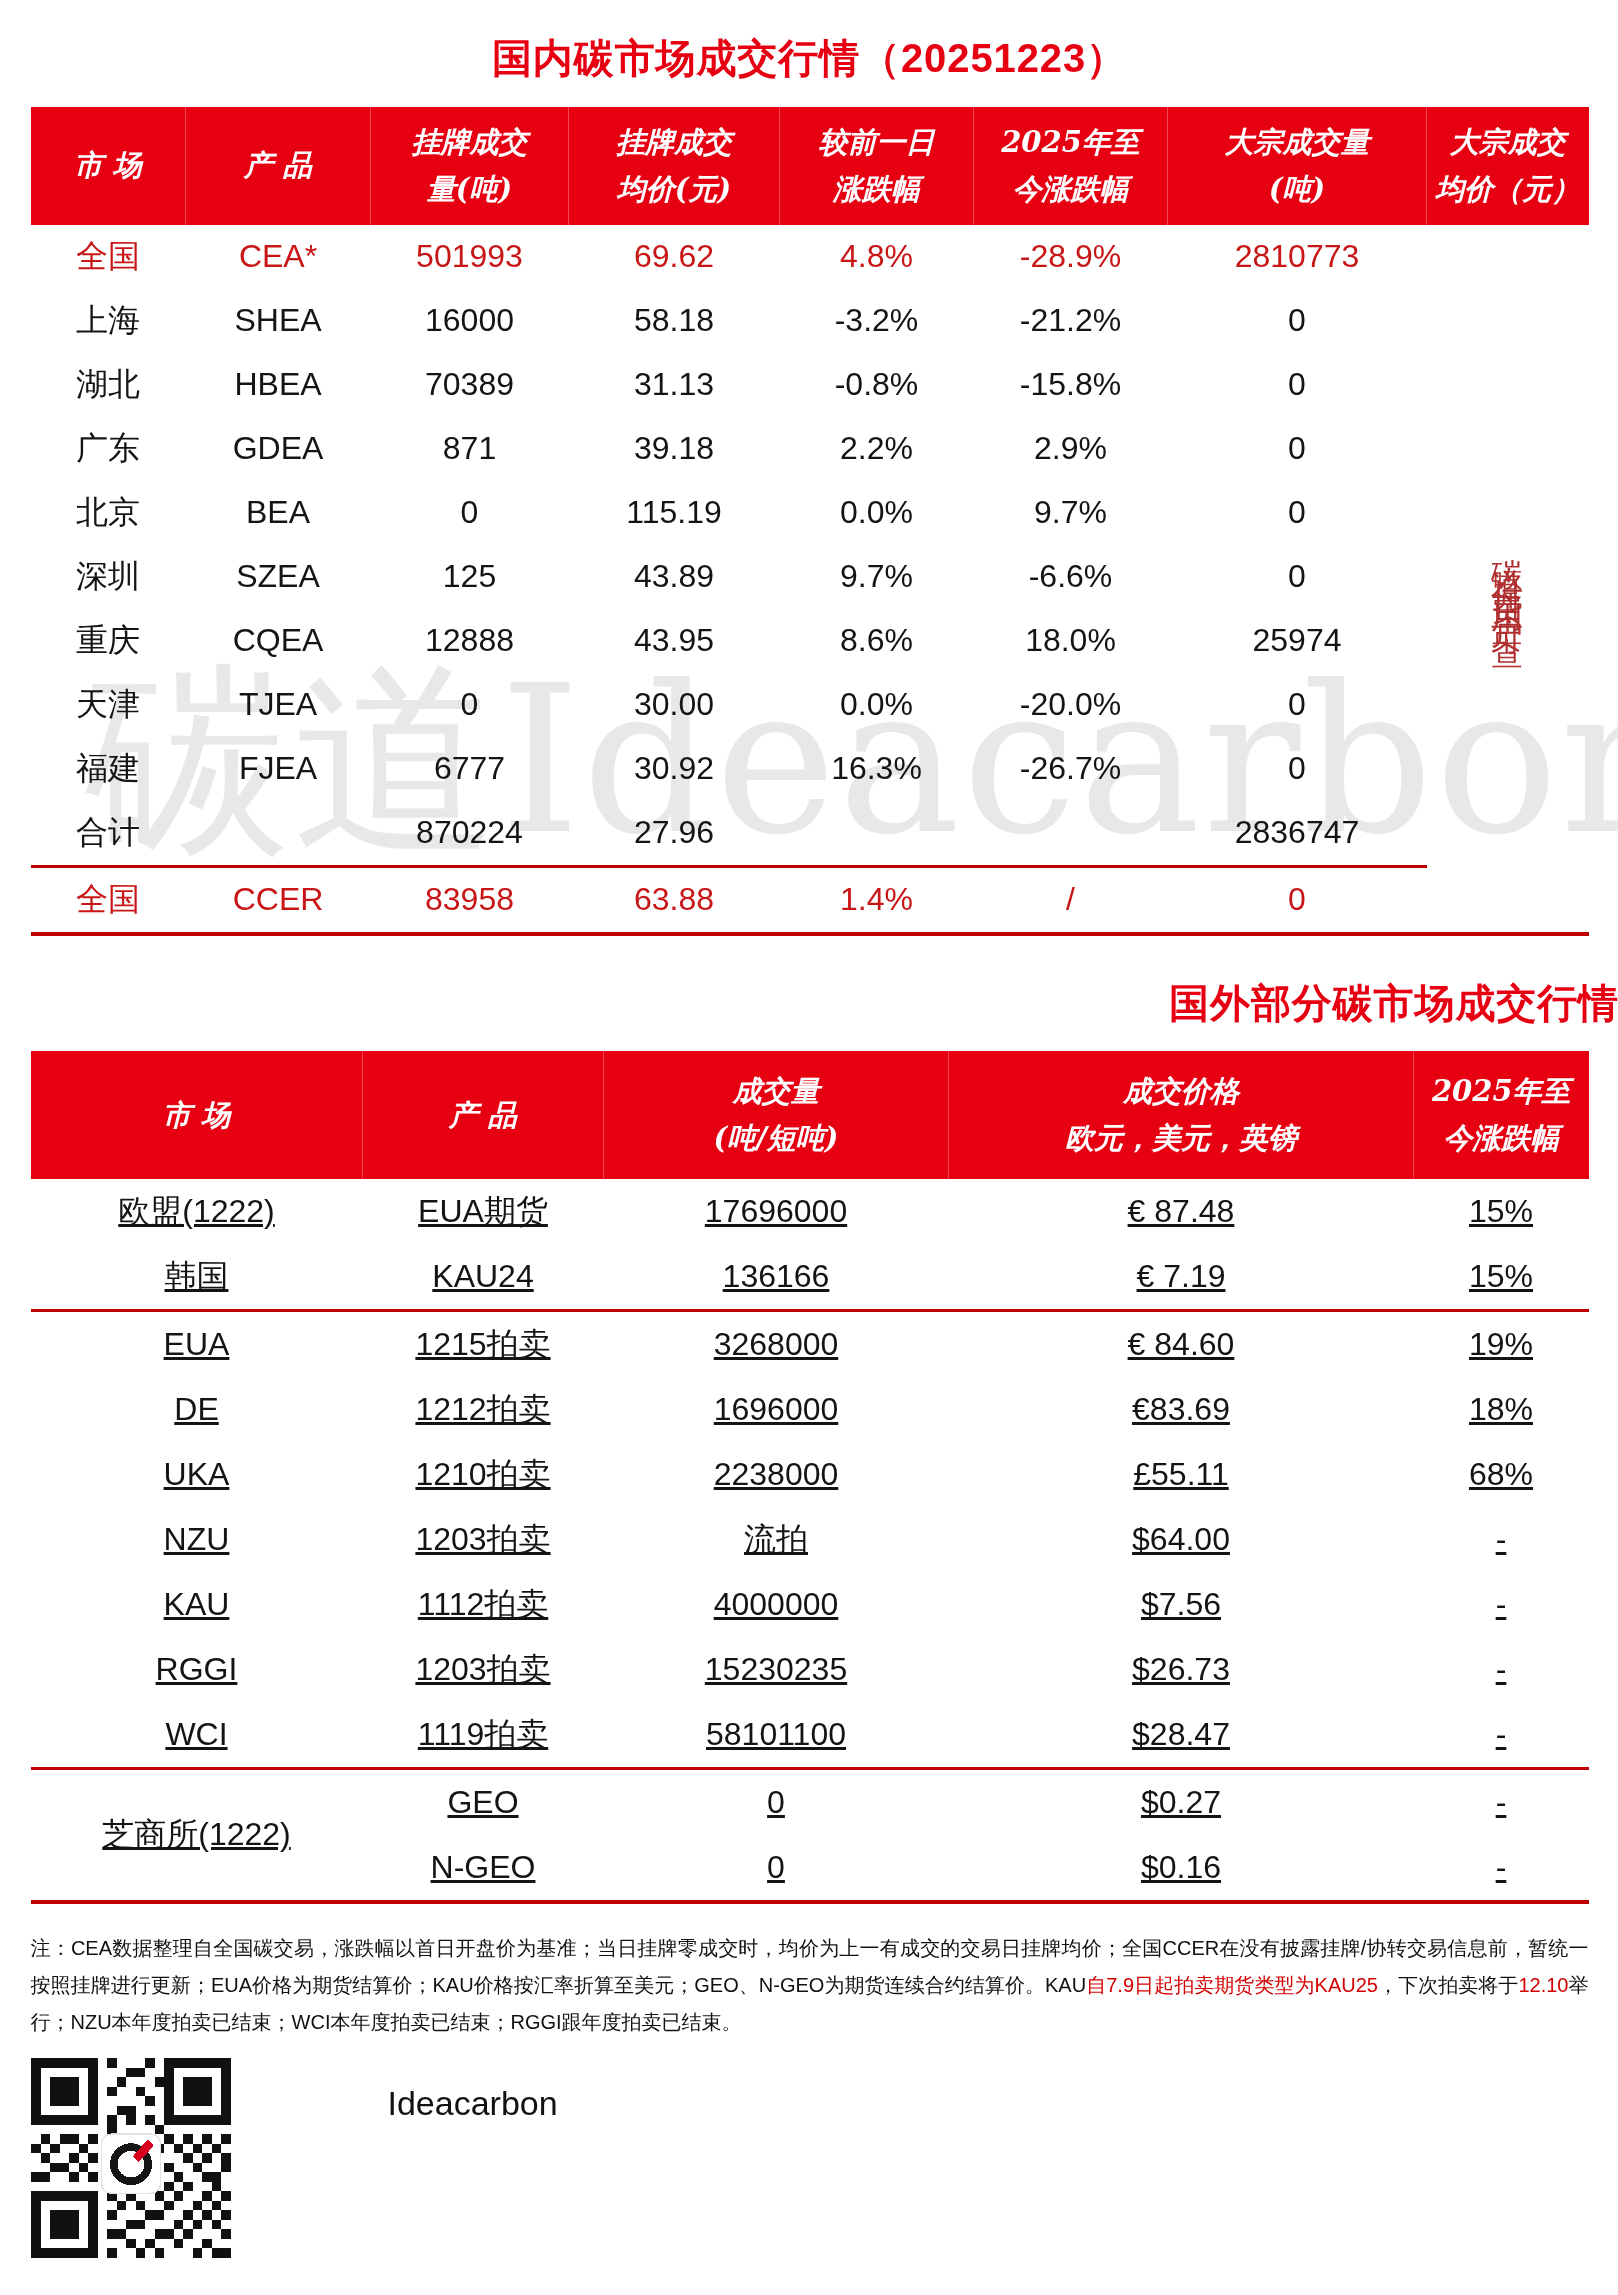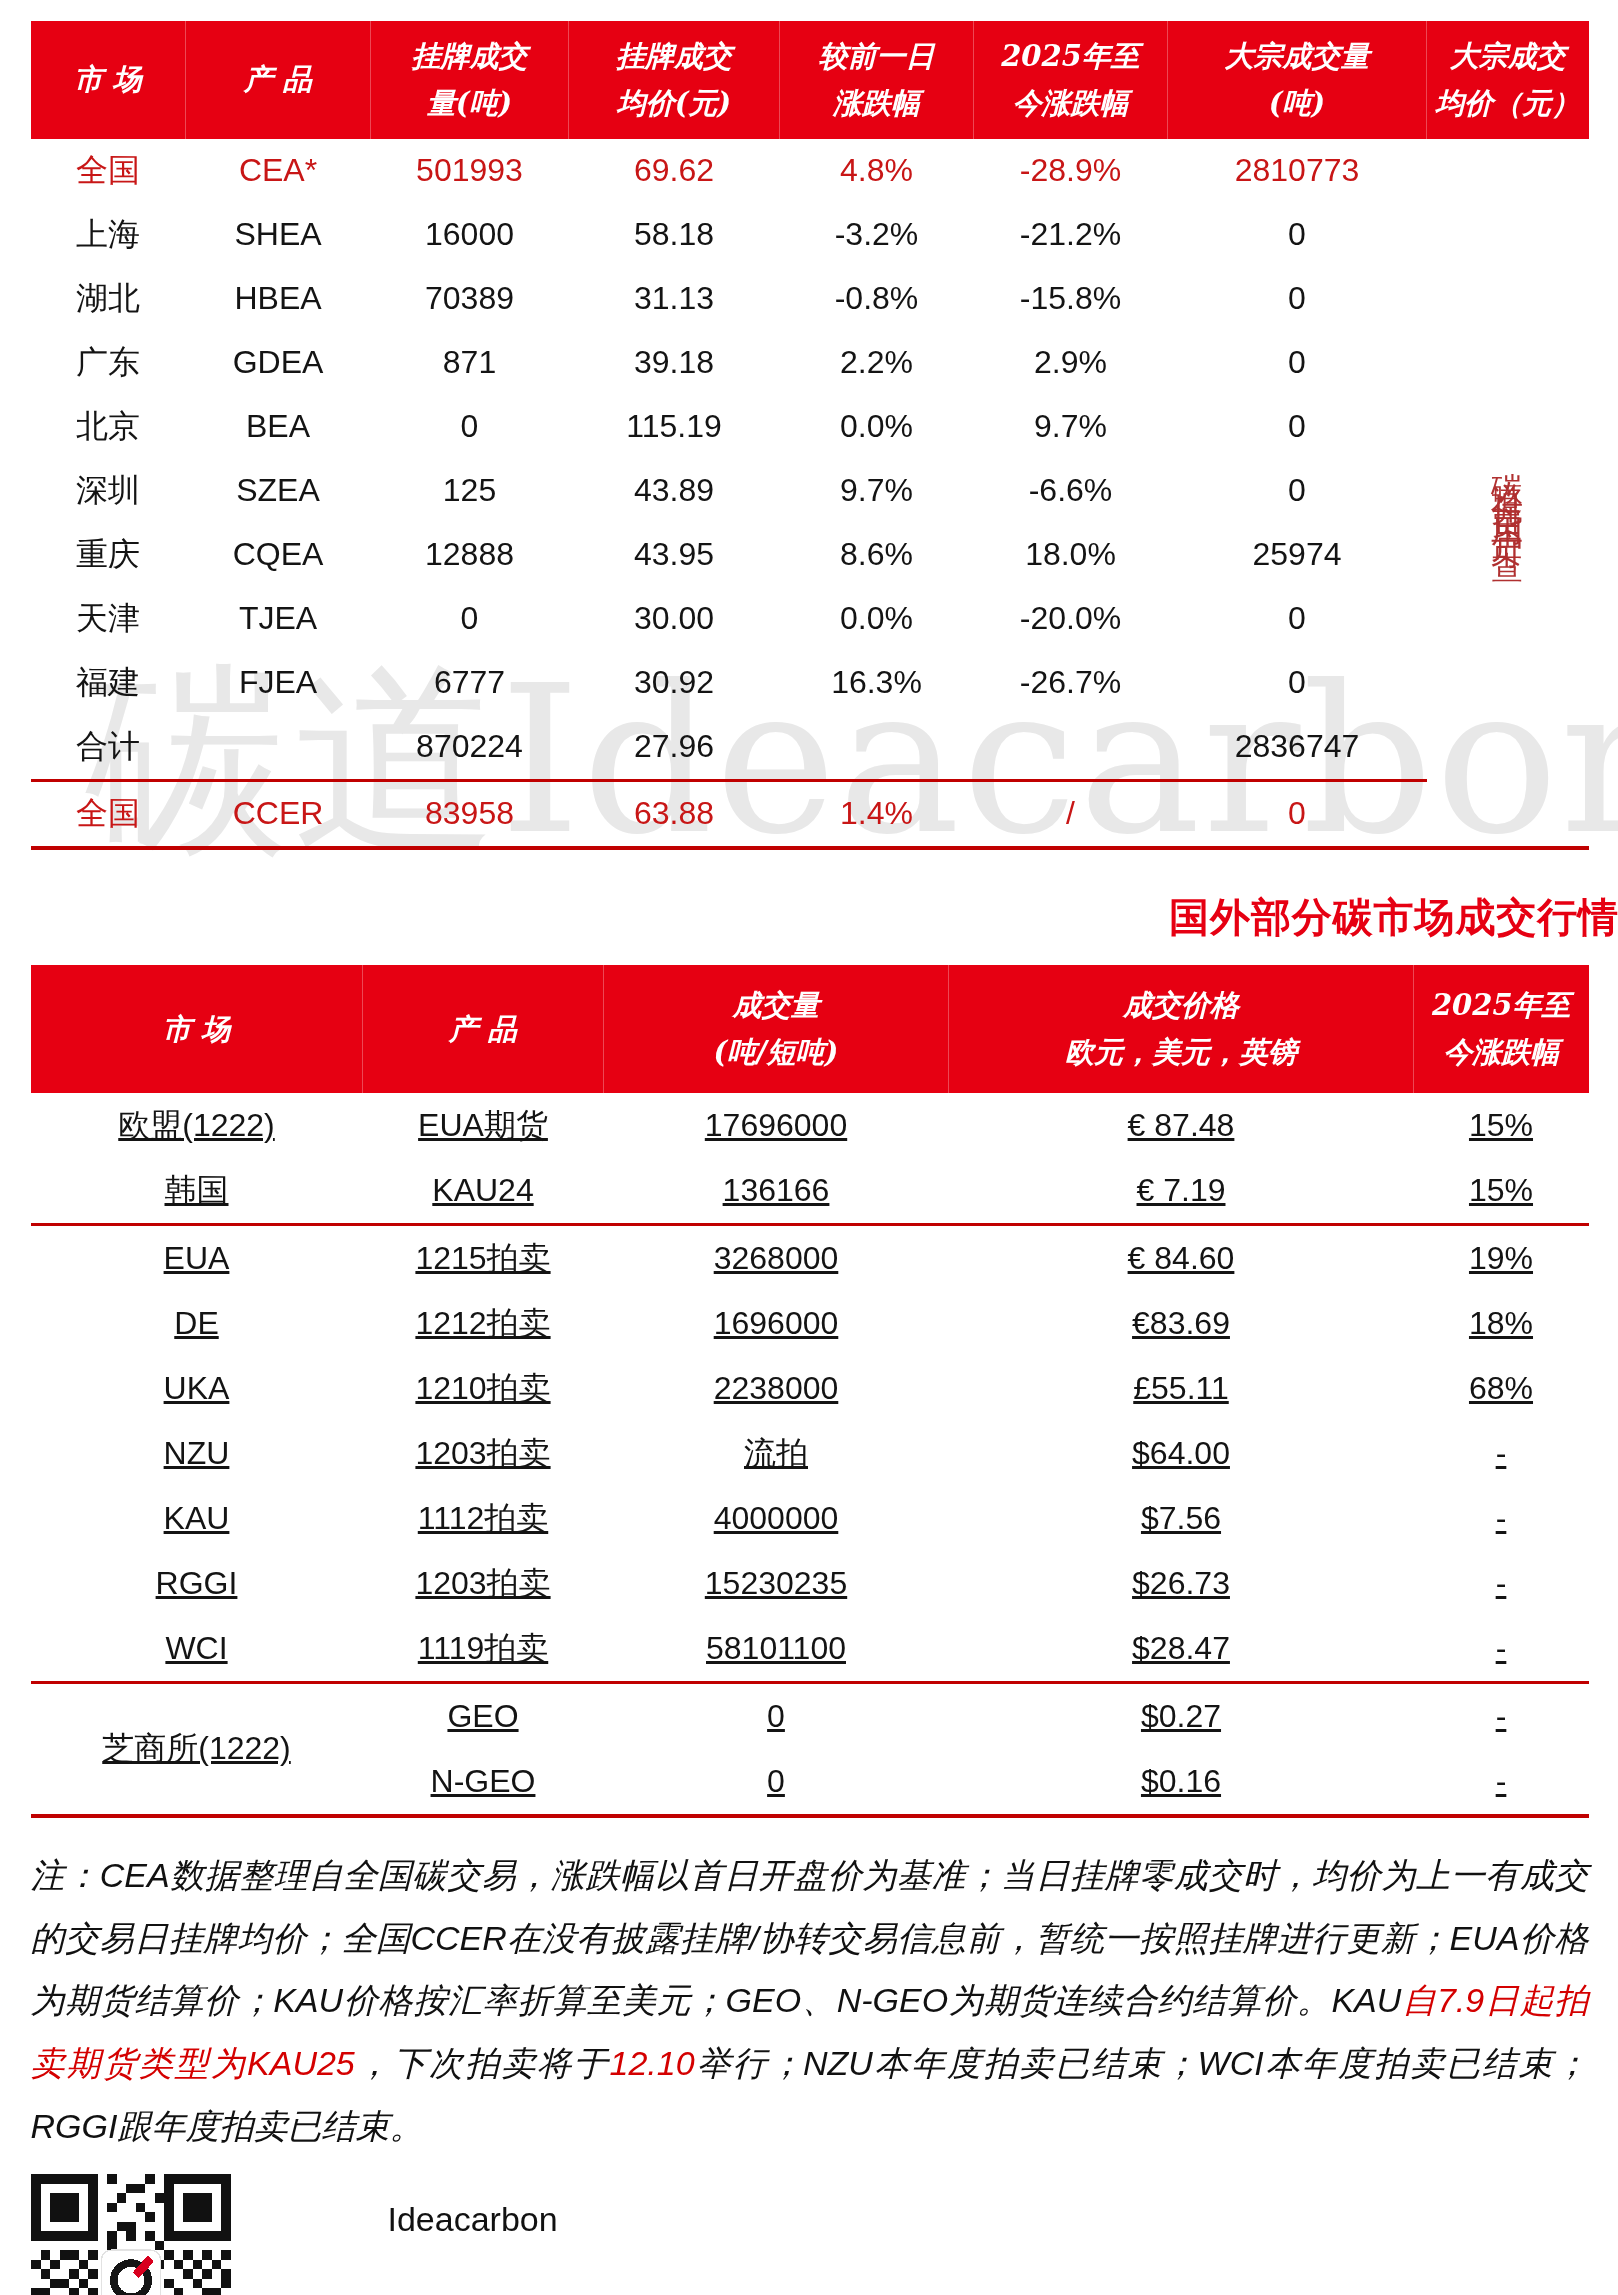--- a/index.html
+++ b/index.html
@@ -41,39 +41,40 @@
   #table1 td.side-note-cell{border-bottom:4.3px solid #c00000;}
   .side-note{
     writing-mode:vertical-rl;margin:0 auto;display:block;
     color:#b03030;font-size:32px;letter-spacing:11.2px;
     font-family:"DejaVu Serif",serif;
   }
   #table2 tr.sep-row td{border-bottom:3.4px solid #c00000;}
   #table2 tr.last-row td{border-bottom:4.3px solid #c00000;}
   #table2 td.cme-cell{border-bottom:4.3px solid #c00000;}
   .notes{
-    width:1558px;margin:26px auto 0;font-size:34px;line-height:1.84;
-    color:#111111;text-align:justify;font-style:italic;
+    width:1558px;margin:26px auto 0;font-size:20px;line-height:1.84;
+    color:#111111;text-align:justify;
   }
   .notes .red-seg{color:#d40000;}
   .footer{
     width:1558px;margin:17px auto 0;display:flex;align-items:flex-start;
   }
   .qr-box{width:200px;height:200px;flex:0 0 auto;}
   .footer-text{
     margin-left:157px;margin-top:12px;font-size:34px;line-height:66px;color:#111111;
   }
 </style>
 </head>
 <body>
 
 <div class="watermark">碳道Ideacarbon</div>
 
 <div class="content">
 
+  <h1 class="section-title" id="domestic-title">国内碳市场成交行情（20251223）</h1>
 
   <table class="mkt-table" id="table1">
     <colgroup>
       <col style="width:155px">
         <col style="width:185px">
         <col style="width:198px">
         <col style="width:211px">
       <col style="width:194px">
         <col style="width:194px">
         <col style="width:259px">

